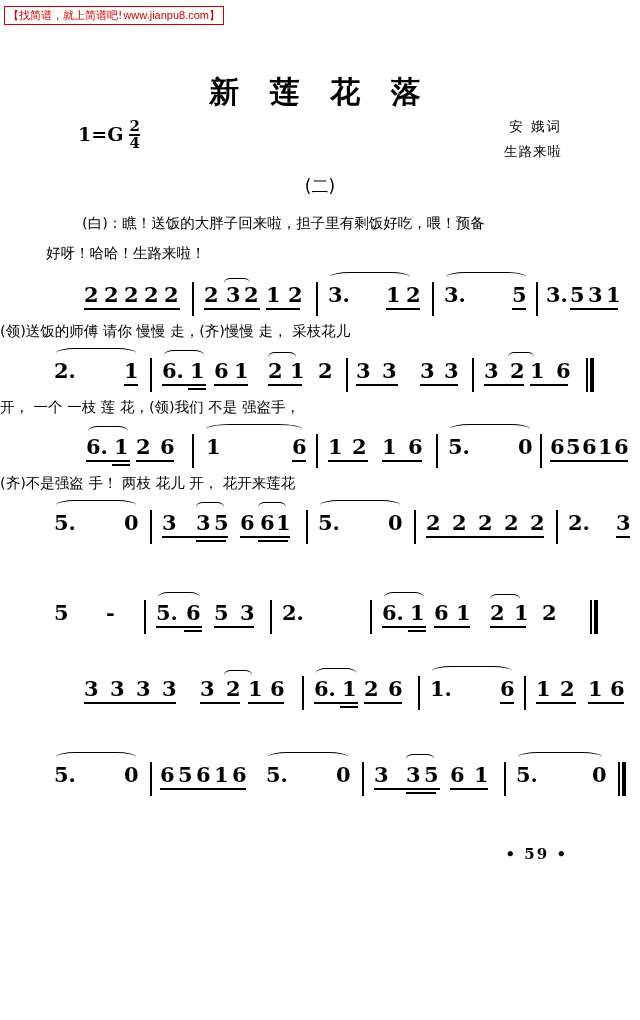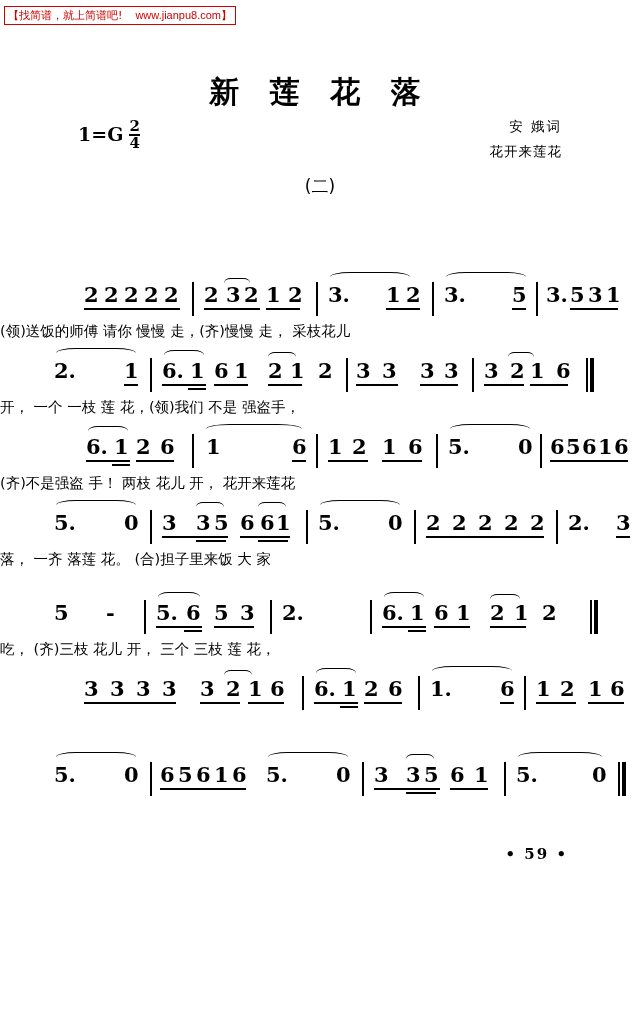--- a/index.html
+++ b/index.html
@@ -39,21 +39,21 @@
     font-size: 11px;
     font-family: "DejaVu Sans", sans-serif;
     letter-spacing: 0px;
     white-space: nowrap;
   }
   .banner .b2 {
     color: #cf0000;
     font-size: 11px;
     font-family: "Liberation Sans", sans-serif;
     white-space: nowrap;
-    margin-left: 13px;
+    margin-left: 1px;
   }
   
   .title {
     position: absolute;
     top: 72px;
     left: 0;
     width: 640px;
     text-align: center;
     font-family: "DejaVu Serif", serif;
     font-weight: bold;
@@ -208,23 +208,27 @@
 
   <div class="keysig">
     <span>1=G</span>
     <span class="frac">
       <span class="num">2</span>
       <span class="den">4</span>
     </span>
   </div>
 
   <div class="credit1">安  娥词</div>
-  <div class="credit2">花开来莲花</div>
+  <div class="credit2">生路来啦</div>
   <div class="section-no">(二)</div>
 
+  <div class="spoken">
+    <div>(白)：瞧！送饭的大胖子回来啦，担子里有剩饭好吃，喂！预备</div>
+    <div class="l2">好呀！哈哈！生路来啦！</div>
+  </div>
 
   <div class="system" style="top:282px;">
     <div class="notes">
       <span class="n" style="left:84px;">2</span>
       <span class="n" style="left:104px;">2</span>
       <span class="n" style="left:124px;">2</span>
       <span class="n" style="left:144px;">2</span>
       <span class="n" style="left:164px;">2</span>
       <div class="u1" style="left:84px; top:26px; width:96px;"></div>
       <div class="bar" style="left:192px;"></div>
@@ -364,21 +368,20 @@
       <span class="n" style="left:452px;">2</span>
       <span class="n" style="left:478px;">2</span>
       <span class="n" style="left:504px;">2</span>
       <span class="n" style="left:530px;">2</span>
       <div class="u1" style="left:426px; top:26px; width:118px;"></div>
       <div class="bar" style="left:556px;"></div>
       <span class="n" style="left:568px;">2.</span>
       <span class="n" style="left:616px;">3</span>
       <div class="u1" style="left:616px; top:26px; width:14px;"></div>
     </div>
-    <div class="lyric">落，        一齐 落莲 花。   (合)担子里来饭 大    家</div>
   </div>
 
   <div class="system" style="top:600px;">
     <div class="notes">
       <span class="n" style="left:54px;">5</span>
       <span class="n" style="left:106px;">-</span>
       <div class="bar" style="left:144px;"></div>
       <span class="n" style="left:156px;">5.</span>
       <span class="n" style="left:186px;">6</span>
       <span class="n" style="left:214px;">5</span>
@@ -401,21 +404,20 @@
       <span class="n" style="left:490px;">2</span>
       <span class="n" style="left:514px;">1</span>
       <span class="n" style="left:542px;">2</span>
       <div class="u1" style="left:490px; top:26px; width:36px;"></div>
       <div class="slur" style="left:490px; top:-6px; width:30px;"></div>
       <div class="endbar" style="left:590px;">
           <i class="thin"></i>
           <i class="thick"></i>
         </div>
     </div>
-    <div class="lyric">吃，   (齐)三枝 花儿 开，     三个 三枝 莲  花，</div>
   </div>
 
   <div class="system" style="top:676px;">
     <div class="notes">
       <span class="n" style="left:84px;">3</span>
       <span class="n" style="left:110px;">3</span>
       <span class="n" style="left:136px;">3</span>
       <span class="n" style="left:162px;">3</span>
       <div class="u1" style="left:84px; top:26px; width:92px;"></div>
       <span class="n" style="left:200px;">3</span>

